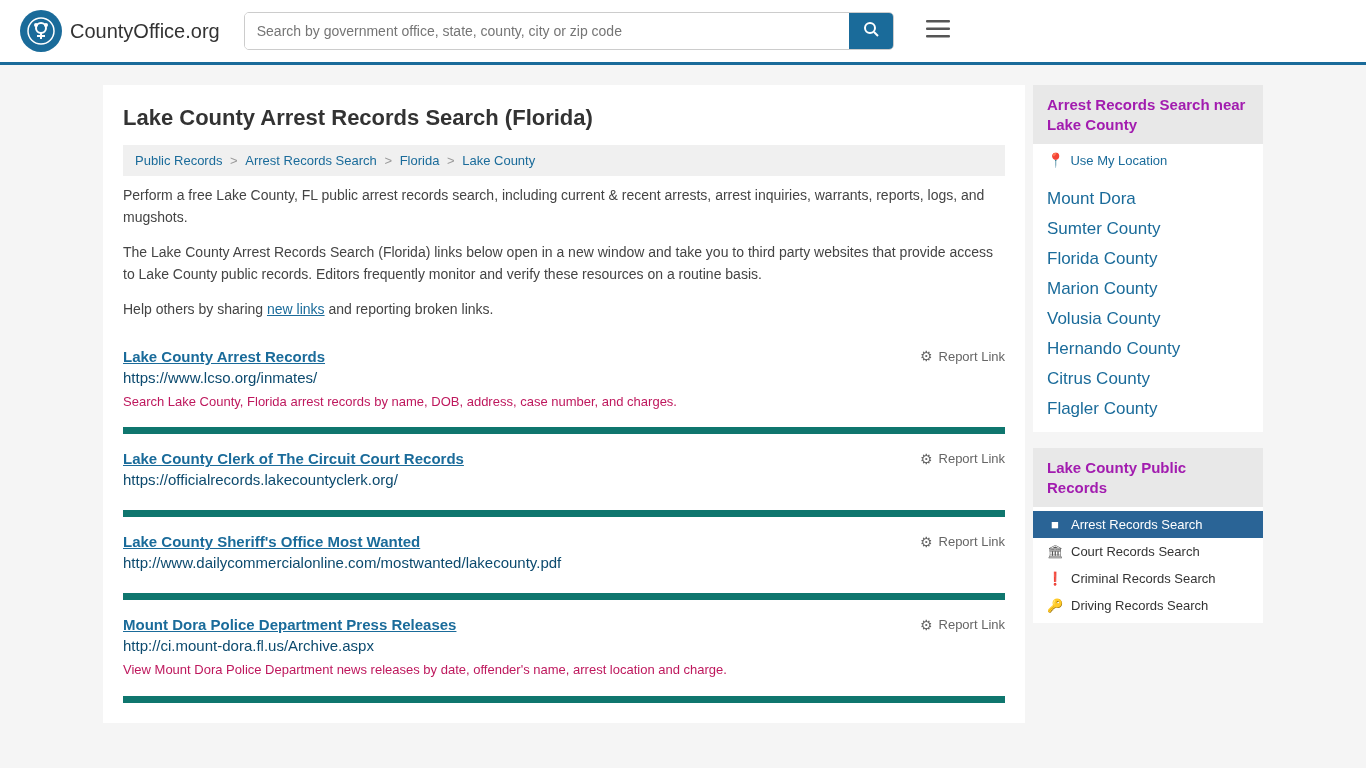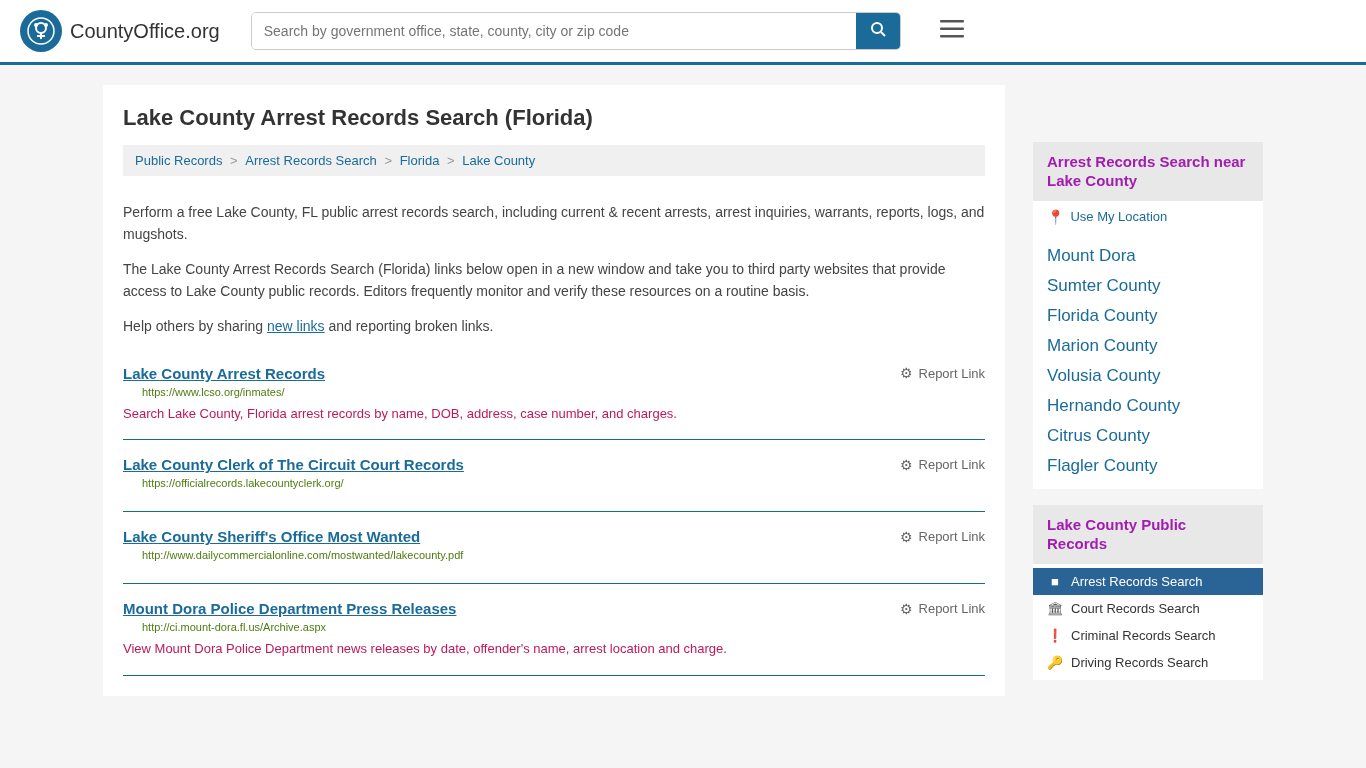--- a/index.html
+++ b/index.html
@@ -5,21 +5,21 @@
     * { box-sizing: border-box; margin: 0; padding: 0; }
     body { font-family: Arial, sans-serif; font-size: 14px; color: #333; background: #f5f5f5; }
 
     
     .header {
       background: #fff;
       border-bottom: 3px solid #1a6b9a;
       padding: 10px 20px;
       display: flex;
       align-items: center;
-      gap: 31px;
+      gap: 24px;
     }
     .logo-area {
       display: flex;
       align-items: center;
       gap: 8px;
       text-decoration: none;
     }
     .logo-circle {
       width: 42px;
       height: 42px;
@@ -69,51 +69,50 @@
       color: #555;
       padding: 4px 8px;
     }
 
     
     .main-container {
       max-width: 1200px;
       margin: 0 auto;
       padding: 20px;
       display: flex;
-      gap: 28px;
-      align-items: flex-end;
+      gap: 8px;
     }
 
     
     .content-area {
       flex: 1;
       background: #fff;
       padding: 20px;
     }
     .page-title {
       font-size: 22px;
       font-weight: bold;
       color: #333;
       margin-bottom: 14px;
     }
     .breadcrumb {
       background: #f0f0f0;
       padding: 8px 12px;
-      margin-bottom: 25px;
+      margin-bottom: 8px;
       font-size: 13px;
       color: #555;
     }
     .breadcrumb a { color: #1a6b9a; text-decoration: none; }
     .breadcrumb span { margin: 0 4px; color: #999; }
 
     .description { font-size: 14px; color: #444; margin-bottom: 12px; line-height: 1.6; }
     .description a { color: #1a6b9a; }
 
     .record-entry {
-      border-bottom: 1px solid #0f766e;
+      border-bottom: 7px solid #0f766e;
       padding: 16px 0;
     }
     .record-header {
       display: flex;
       justify-content: space-between;
       align-items: center;
       margin-bottom: 4px;
     }
     .record-title {
       font-size: 15px;
@@ -128,24 +127,23 @@
       gap: 6px;
       color: #666;
       font-size: 13px;
       cursor: pointer;
       white-space: nowrap;
     }
     .report-icon {
       font-size: 14px;
     }
     .record-url {
-      color: #4d7c0f;
-      font-size: 11px;
+      color: #0c4a6e;
+      font-size: 15px;
       margin-bottom: 6px;
-      margin-left: 19px;
     }
     .record-desc {
       font-size: 13px;
       color: #be185d;
       line-height: 1.5;
     }
 
     
     .sidebar {
       width: 230px;

